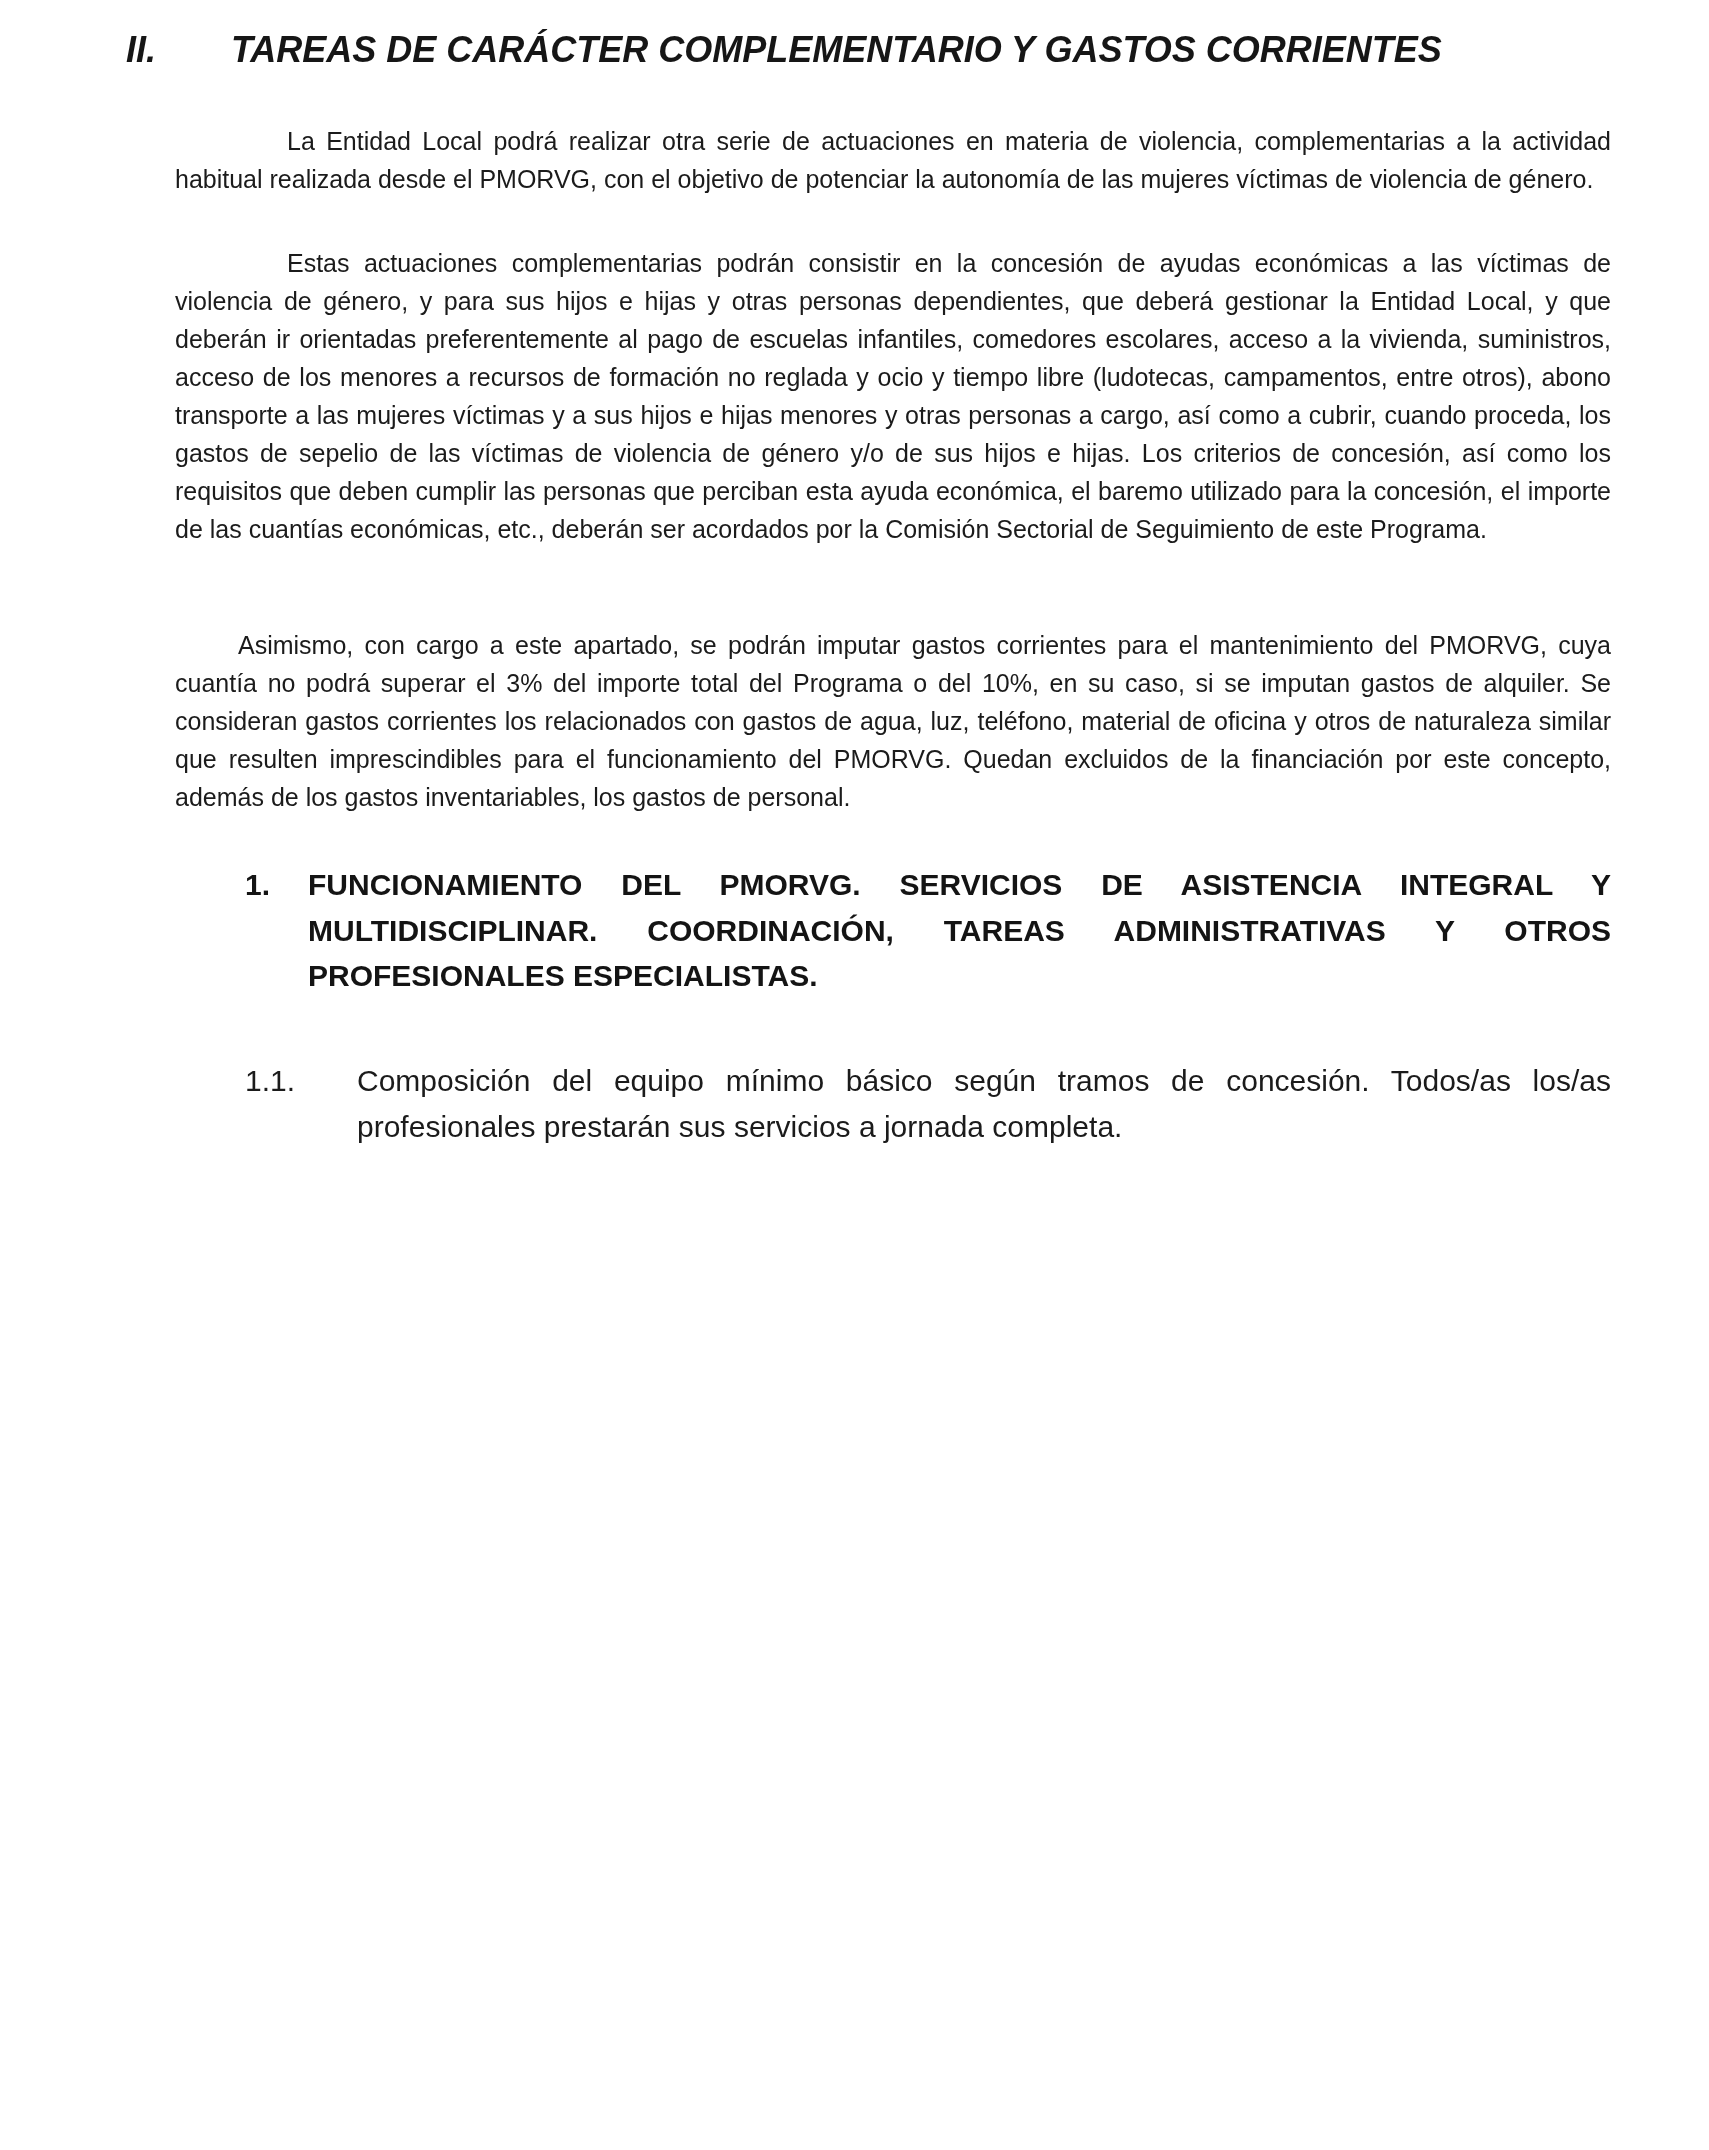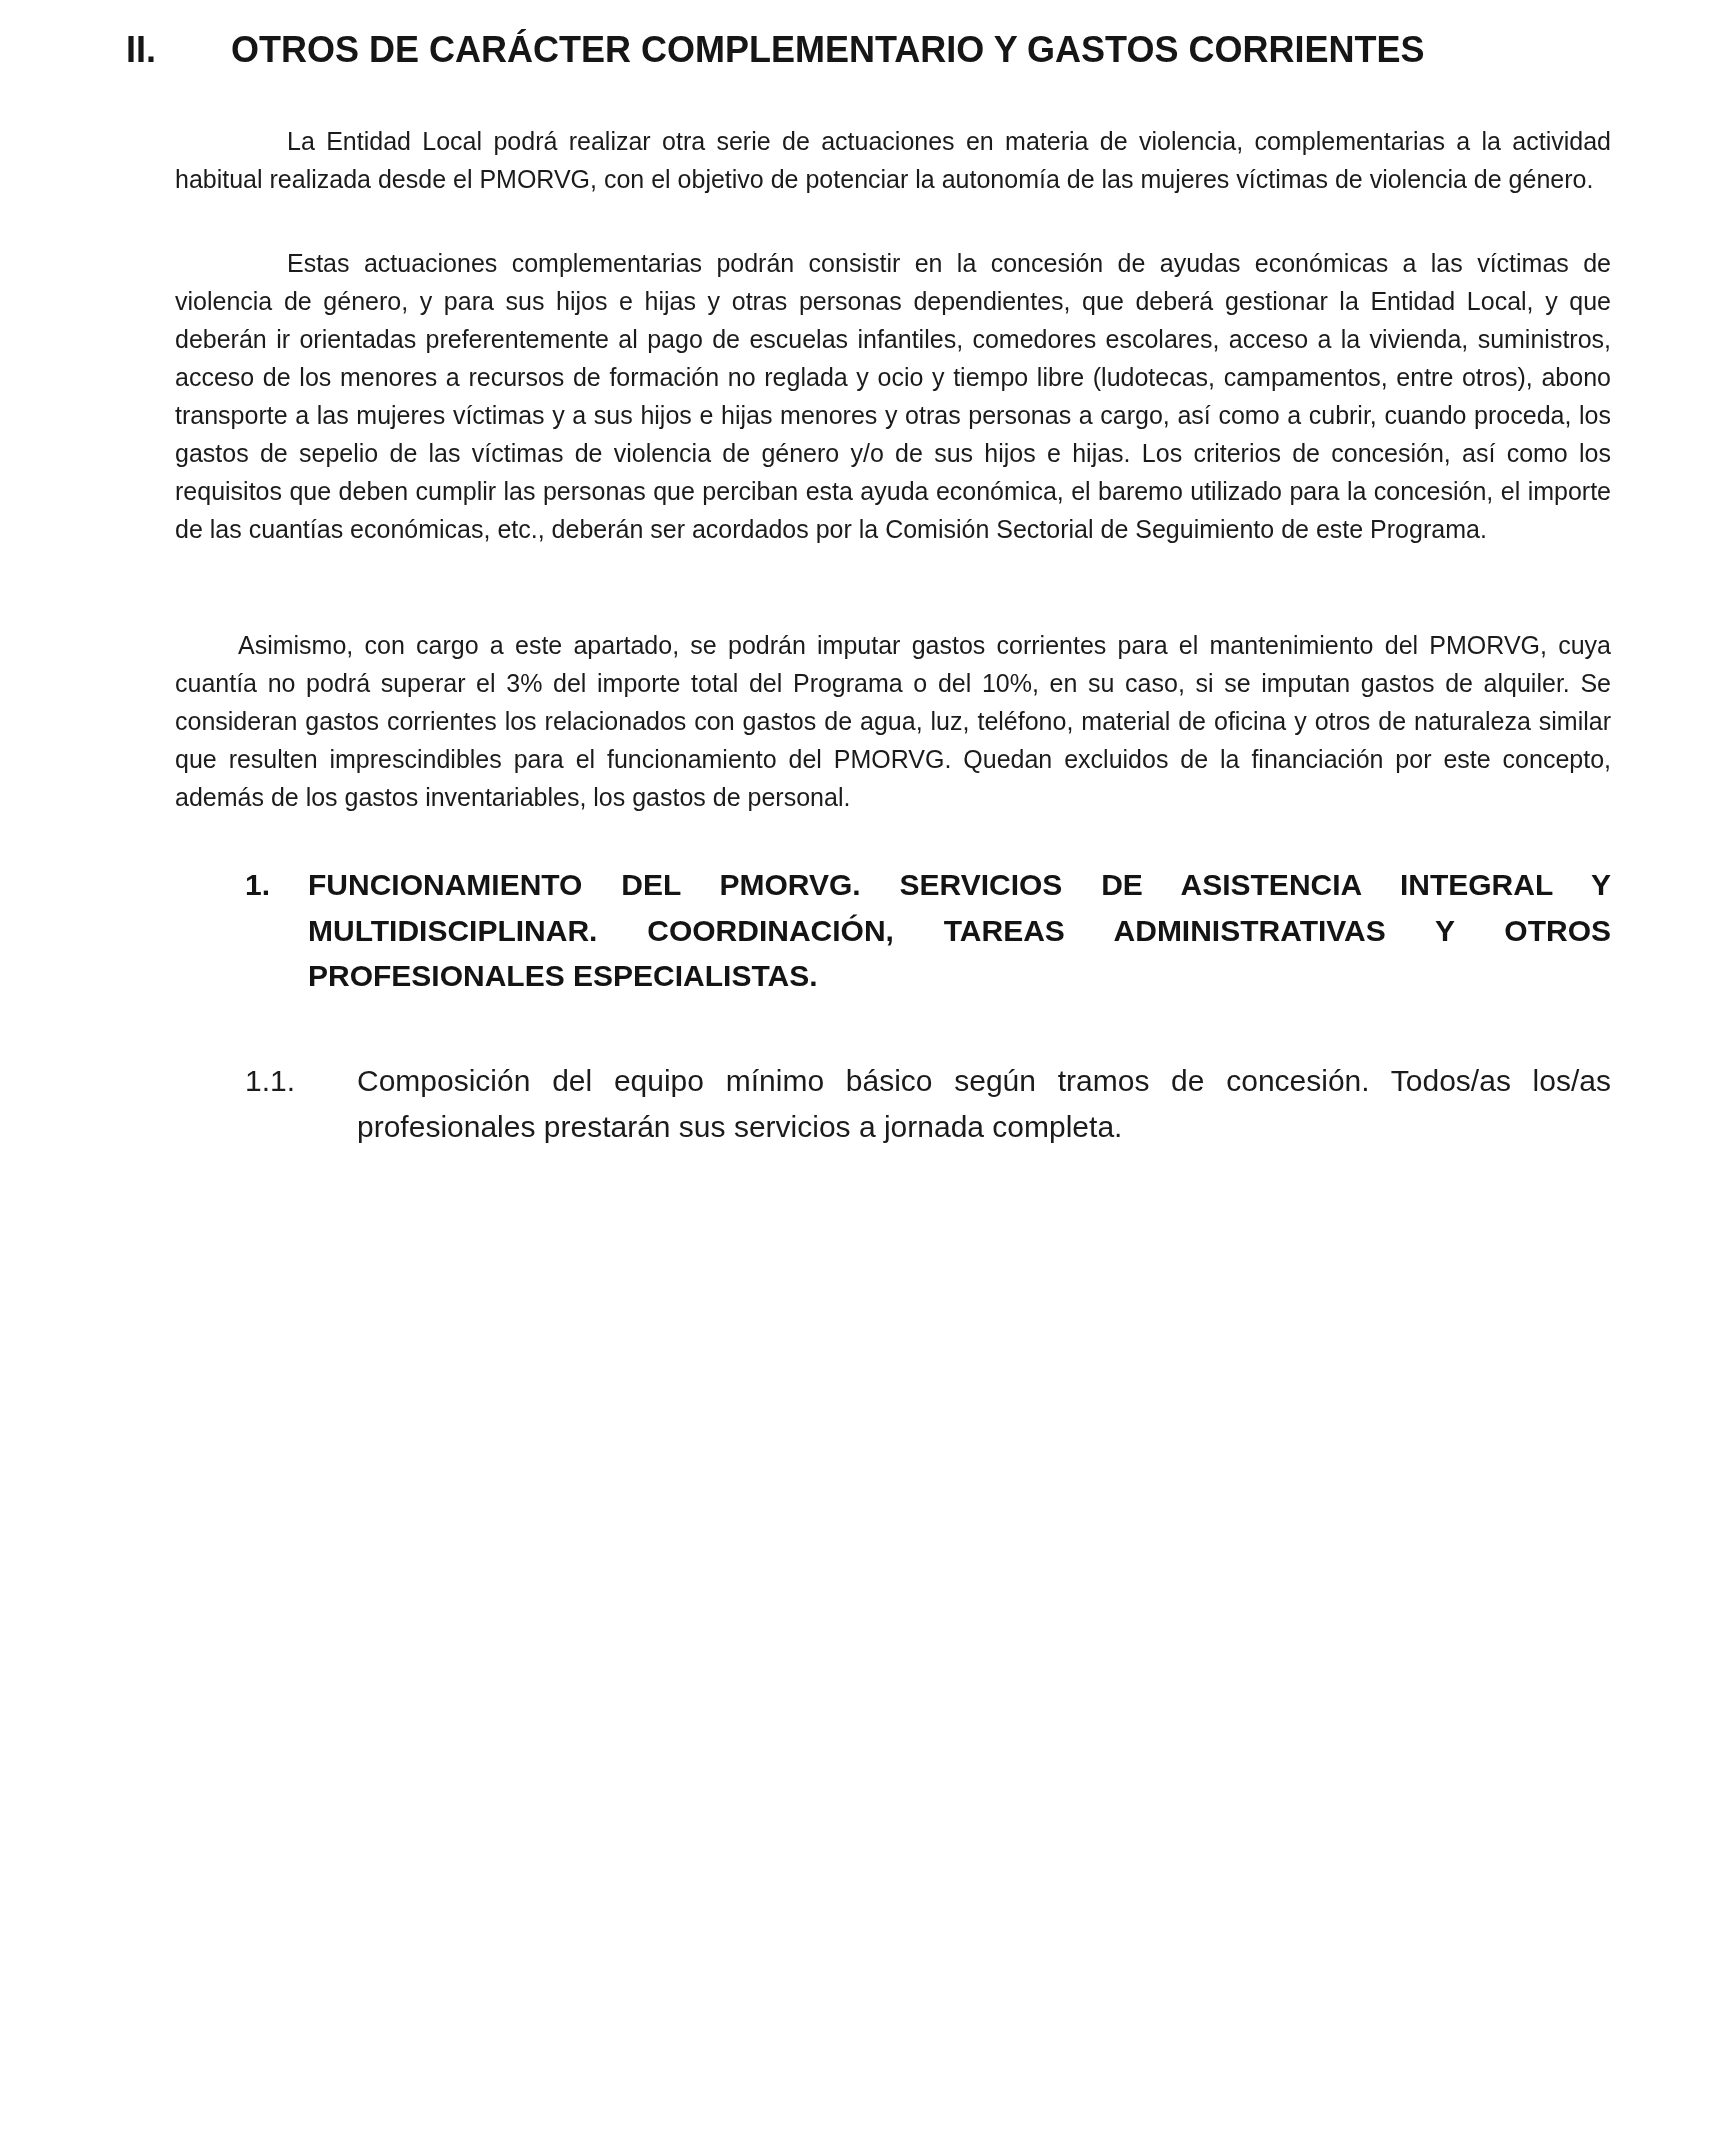--- a/index.html
+++ b/index.html
@@ -26,21 +26,21 @@
     line-height: 1.3;
     color: #161616;
   }
   .heading .h-num {
     flex: 0 0 105px;
   }
   .heading .h-title {
     flex: 1 1 auto;
     text-align: justify;
   }
-  .heading-2 { margin: 0 0 49px 0; }
+  .heading-2 { margin: 0 0 49px 0; font-style: italic; }
   .heading-3 { margin: 105px 0 42px 0; }
   
   .para {
     margin: 0 0 46px 49px;
     font-size: 25px;
     line-height: 1.52;
     text-align: justify;
   }
   .indent-lg { text-indent: 112px; }
   .indent-sm { text-indent: 63px; }
@@ -76,21 +76,21 @@
   }
   .item.sub { margin-top: 59px; }
 </style>
 </head>
 <body>
 
 <div class="page">
 
   <div class="heading heading-2">
     <span class="h-num">II.</span>
-    <span class="h-title">OTROS DE CARÁCTER COMPLEMENTARIO Y GASTOS CORRIENTES</span>
+    <span class="h-title">TAREAS DE CARÁCTER COMPLEMENTARIO Y GASTOS CORRIENTES</span>
   </div>
 
   <p class="para indent-lg">La Entidad Local podrá realizar otra serie de actuaciones en materia de violencia, complementarias a la actividad habitual realizada desde el PMORVG, con el objetivo de potenciar la autonomía de las mujeres víctimas de violencia de género.</p>
 
   <p class="para indent-lg gap-lg">Estas actuaciones complementarias podrán consistir en la concesión de ayudas económicas a las víctimas de violencia de género, y para sus hijos e hijas y otras personas dependientes,  que deberá gestionar la Entidad Local,  y que deberán ir orientadas preferentemente al pago de escuelas infantiles, comedores escolares, acceso a la vivienda, suministros,  acceso de los menores a recursos de formación no reglada y ocio y tiempo libre (ludotecas, campamentos, entre otros), abono transporte a las mujeres víctimas y a sus hijos e hijas menores y otras personas a cargo, así como a cubrir, cuando proceda, los gastos de sepelio de las víctimas de violencia de género y/o de sus hijos e hijas. Los criterios de concesión, así como los requisitos que deben cumplir las personas que perciban esta ayuda económica, el baremo utilizado para la concesión, el importe de las cuantías económicas, etc., deberán ser acordados por la Comisión Sectorial de Seguimiento de este Programa.</p>
 
   <p class="para indent-sm">Asimismo, con cargo a este apartado, se podrán imputar gastos corrientes para el mantenimiento del PMORVG, cuya cuantía no podrá superar el 3% del importe total del Programa o del 10%, en su caso, si se imputan gastos de alquiler. Se consideran gastos corrientes los relacionados con gastos de agua, luz, teléfono, material de oficina y otros de naturaleza similar que resulten imprescindibles para el funcionamiento del PMORVG. Quedan excluidos de la financiación por este concepto, además de los gastos inventariables, los gastos de personal.</p>
 
 
 

